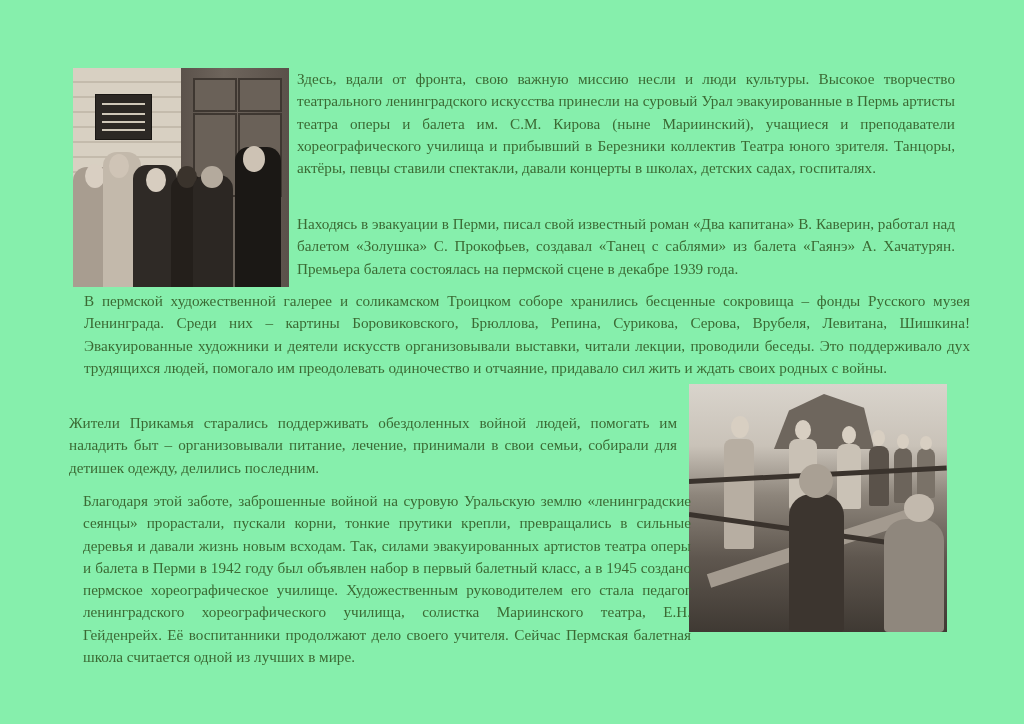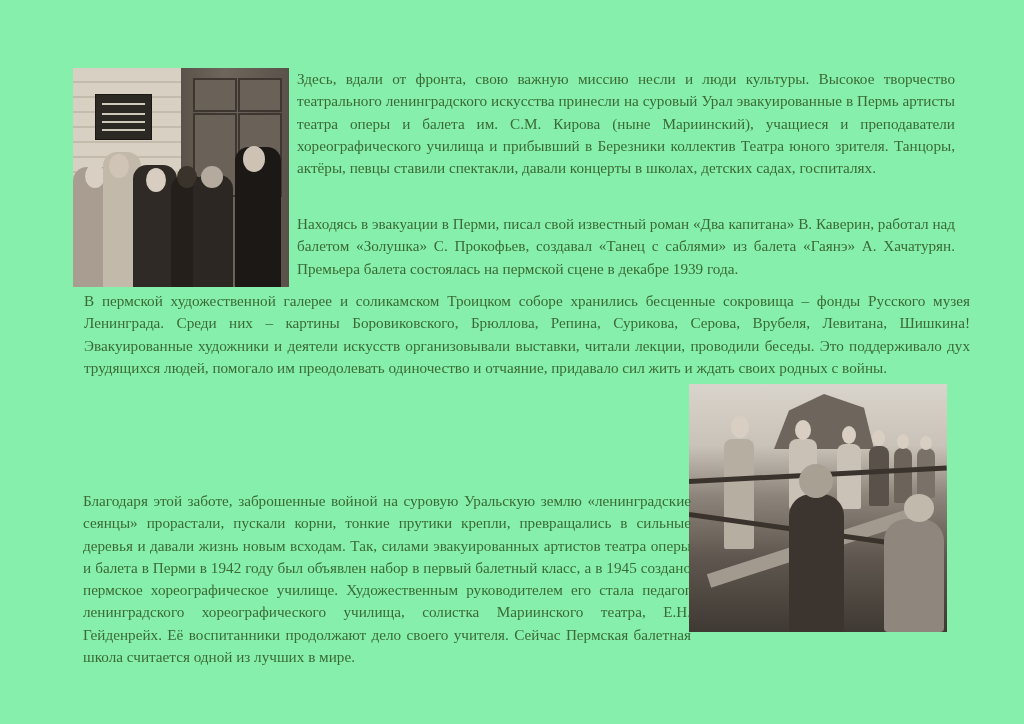--- a/index.html
+++ b/index.html
@@ -103,18 +103,21 @@
 
     <div class="barre" style="left:0;top:95px;width:258px;transform:rotate(-3deg);"></div>
     <div class="barre" style="left:0;top:128px;width:210px;transform:rotate(8deg);"></div>
 
     <div class="girl" style="left:100px;top:110px;width:55px;height:138px;background:#3c352f;border-radius:22px 22px 4px 4px;"></div>
     <div class="ghead" style="left:110px;top:80px;width:34px;height:34px;background:#a9a094;"></div>
     <div class="girl" style="left:195px;top:135px;width:60px;height:113px;background:#8f877d;border-radius:22px 22px 4px 4px;"></div>
     <div class="ghead" style="left:215px;top:110px;width:30px;height:28px;background:#c2b9ad;"></div>
   </div>
 
+  <div class="block" style="left:69px; top:412px; width:608px;">
+    <p>Жители Прикамья старались поддерживать обездоленных войной людей, помогать им наладить быт – организовывали питание, лечение, принимали в свои семьи, собирали для детишек одежду, делились последним.</p>
+  </div>
 
   <div class="block" style="left:83px; top:490px; width:608px; overflow:visible;">
     <p style="width:608px;">Благодаря этой заботе, заброшенные войной на суровую Уральскую землю «ленинградские сеянцы» прорастали, пускали корни, тонкие прутики крепли, превращались в сильные деревья и давали жизнь новым всходам. Так, силами эвакуированных артистов театра оперы и балета в Перми в 1942 году был объявлен набор в первый балетный класс, а в 1945 создано пермское хореографическое училище. Художественным руководителем его стала педагог ленинградского хореографического училища, солистка Мариинского театра, Е.Н. Гейденрейх. Её воспитанники продолжают дело своего учителя. Сейчас Пермская балетная школа считается одной из лучших в мире.</p>
   </div>
 
 </div>
 
 </body></html>

